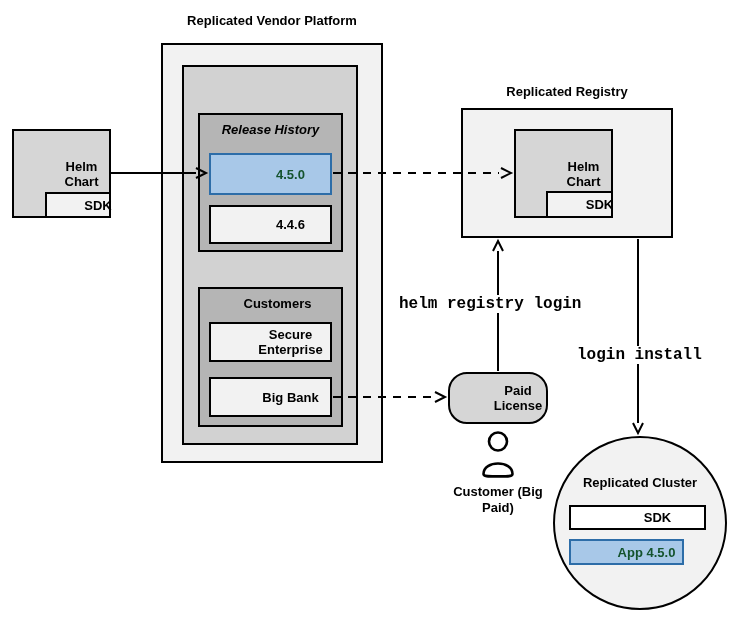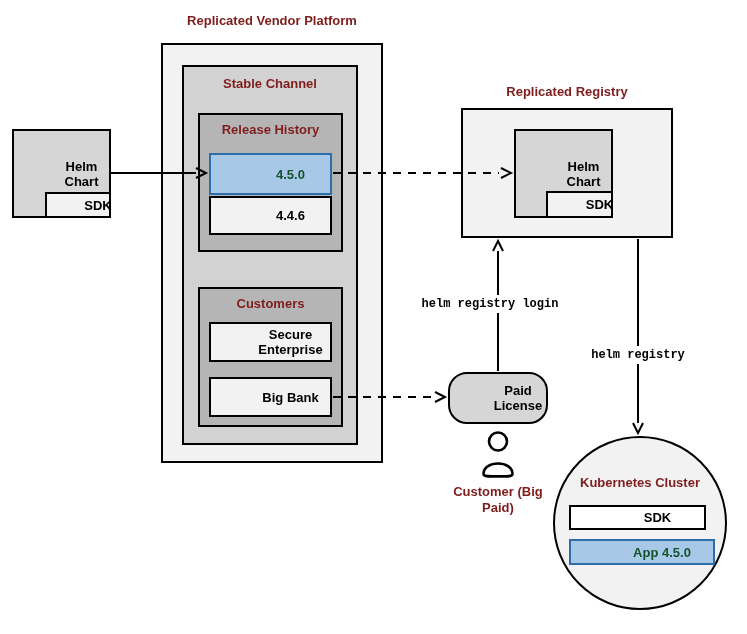--- a/index.html
+++ b/index.html
@@ -3,31 +3,31 @@
 <meta charset="utf-8">
 <style>
   html,body{margin:0;padding:0;background:#ffffff;}
   .canvas{
     position:relative;width:747px;height:634px;background:#ffffff;overflow:hidden;
     font-family:"Liberation Sans", sans-serif;
   }
   .box{position:absolute;box-sizing:border-box;border:2px solid #000;}
   .center{display:flex;align-items:center;justify-content:center;text-align:center;padding-left:40px;}
   .lbl{font-weight:700;font-size:13px;color:#000;line-height:15px;}
-  .title{position:absolute;font-weight:700;font-size:13px;color:#7f1d1d;text-align:center;}
+  .title{position:absolute;font-weight:700;font-size:13px;color:#000000;text-align:center;}
   .fill-lightest{background:#f2f2f2;}
   .fill-mid{background:#d6d6d6;}
   .fill-channel{background:#d2d2d2;}
   .fill-dark{background:#b5b5b5;}
   .fill-white{background:#ffffff;}
   .fill-blue{background:#a8c8e8;border-color:#2d6da8;}
   .blue-text{color:#14532d;}
   .cmd{
     position:absolute;z-index:6;background:#ffffff;text-align:center;
-    font-family:"Liberation Mono", monospace;font-weight:700;font-size:12px;color:#000;
+    font-family:"Liberation Mono", monospace;font-weight:700;font-size:16px;color:#000;
     line-height:18px;white-space:nowrap;
   }
   .overlay{position:absolute;left:0;top:0;z-index:5;pointer-events:none;}
   .z1{z-index:1}.z2{z-index:2}.z3{z-index:3}
   .circle{border-radius:50%;}
   .person{position:absolute;left:479px;top:430px;z-index:4;}
 </style>
 </head>
 <body>
 
@@ -37,34 +37,33 @@
     <span class="lbl">Helm Chart</span>
   </div>
   <div class="box fill-lightest center z3" style="left:45px;top:192px;width:66px;height:26px;">
     <span class="lbl">SDK</span>
   </div>
 
   <div class="title" style="left:161px;top:13px;width:222px;">Replicated Vendor Platform</div>
   <div class="box fill-lightest z1" style="left:161px;top:43px;width:222px;height:420px;"></div>
 
   <div class="box fill-channel z2" style="left:182px;top:65px;width:176px;height:380px;"></div>
-  <div class="title z2" style="left:182px;top:76px;width:176px;">Stable Channel</div>
 
   <div class="box fill-dark z2" style="left:198px;top:113px;width:145px;height:139px;"></div>
-  <div class="title z3" style="left:198px;top:122px;width:145px;">Release History</div>
+  <div class="title z3" style="left:198px;top:122px;width:145px;font-style:italic;">Release History</div>
 
   <div class="box fill-blue center z3" style="left:209px;top:153px;width:123px;height:42px;">
     <span class="lbl blue-text">4.5.0</span>
   </div>
-  <div class="box fill-lightest center z3" style="left:209px;top:196px;width:123px;height:39px;">
+  <div class="box fill-lightest center z3" style="left:209px;top:205px;width:123px;height:39px;">
     <span class="lbl">4.4.6</span>
   </div>
 
   <div class="box fill-dark z2" style="left:198px;top:287px;width:145px;height:140px;"></div>
-  <div class="title z3" style="left:198px;top:296px;width:145px;">Customers</div>
+  <div class="title z3" style="left:198px;top:296px;width:159px;">Customers</div>
 
   <div class="box fill-lightest center z3" style="left:209px;top:322px;width:123px;height:40px;">
     <span class="lbl" style="max-width:80px;">Secure Enterprise</span>
   </div>
   <div class="box fill-lightest center z3" style="left:209px;top:377px;width:123px;height:40px;">
     <span class="lbl">Big Bank</span>
   </div>
 
   <div class="title" style="left:461px;top:84px;width:212px;">Replicated Registry</div>
   <div class="box fill-lightest z1" style="left:461px;top:108px;width:212px;height:130px;"></div>
@@ -81,25 +80,25 @@
 
   <div class="person">
     <svg width="38" height="48" viewBox="0 0 38 48">
       <circle cx="19" cy="11.5" r="9" fill="none" stroke="#000" stroke-width="2.6"></circle>
       <path d="M4.5,44 C4.5,30 33.5,30 33.5,44 C33.5,46.4 30,46.4 19,46.4 C8,46.4 4.5,46.4 4.5,44 Z" fill="none" stroke="#000" stroke-width="2.6" stroke-linejoin="round"></path>
     </svg>
   </div>
   <div class="title" style="left:453px;top:484px;width:90px;line-height:16px;">Customer (Big Paid)</div>
 
   <div class="box fill-lightest circle z1" style="left:553px;top:436px;width:174px;height:174px;"></div>
-  <div class="title z2" style="left:553px;top:475px;width:174px;">Kubernetes Cluster</div>
+  <div class="title z2" style="left:553px;top:475px;width:174px;">Replicated Cluster</div>
   <div class="box fill-white center z2" style="left:569px;top:505px;width:137px;height:25px;">
     <span class="lbl">SDK</span>
   </div>
-  <div class="box fill-blue center z2" style="left:569px;top:539px;width:146px;height:26px;">
+  <div class="box fill-blue center z2" style="left:569px;top:539px;width:115px;height:26px;">
     <span class="lbl blue-text">App 4.5.0</span>
   </div>
 
   <svg class="overlay" width="747" height="634" viewBox="0 0 747 634">
 
     <g stroke="#000" stroke-width="2" fill="none">
       <path d="M111,173 H196"></path>
       <polyline points="196,168 206,173 196,178"></polyline>
     </g>
 
@@ -118,15 +117,15 @@
       <polyline points="493,251 498,241 503,251"></polyline>
     </g>
 
     <g stroke="#000" stroke-width="2" fill="none">
       <path d="M638,239 V423"></path>
       <polyline points="633,423 638,433 643,423"></polyline>
     </g>
   </svg>
 
   <div class="cmd" style="left:399px;top:295px;width:182px;">helm registry login</div>
-  <div class="cmd" style="left:577px;top:346px;width:122px;">helm registry</div>
+  <div class="cmd" style="left:577px;top:346px;width:122px;">login install</div>
 
 </div>
 
 </body></html>

